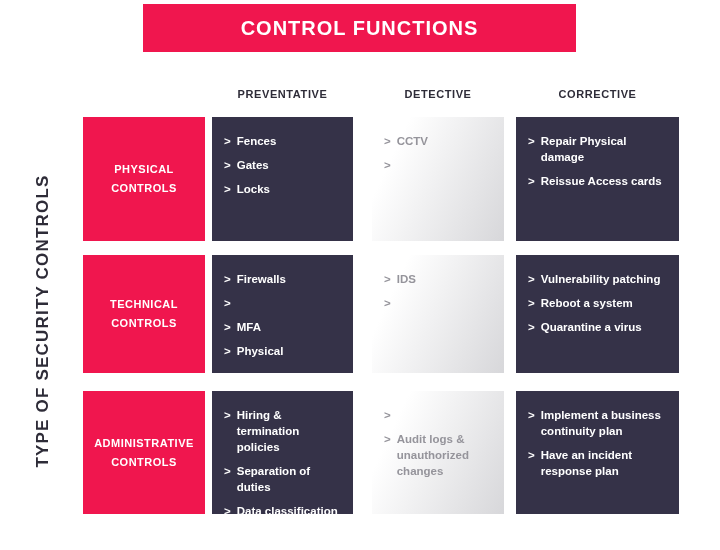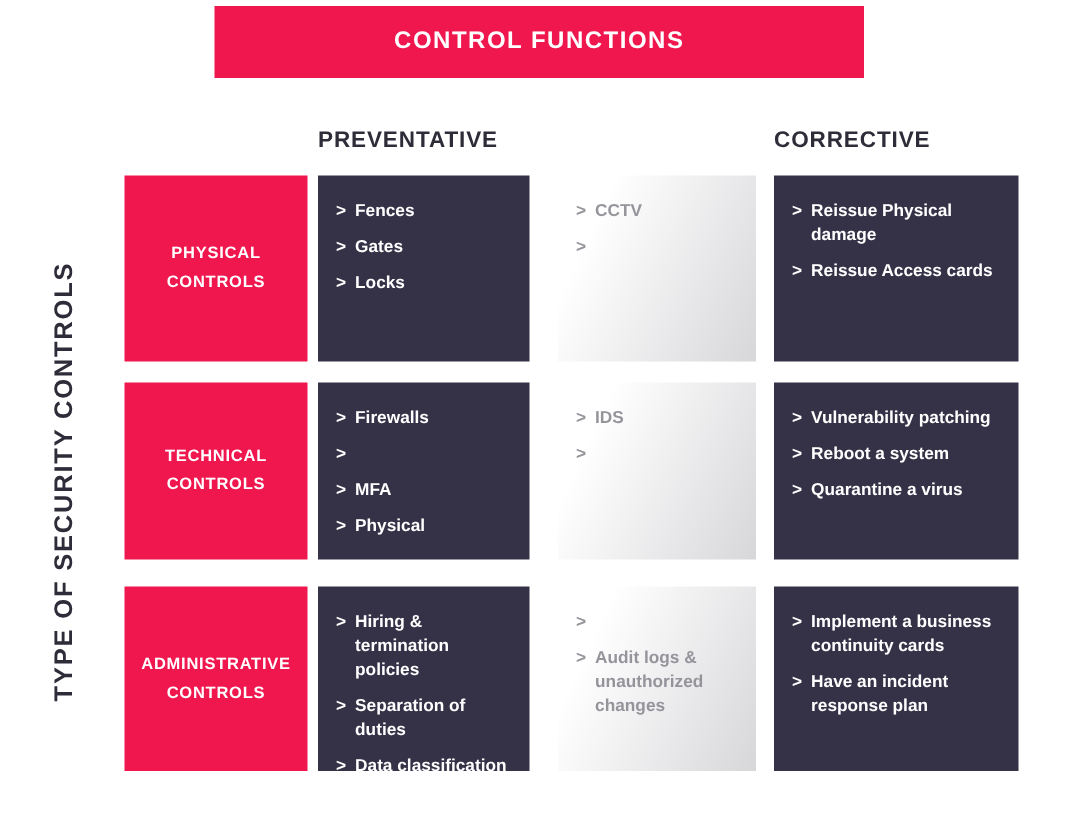--- a/index.html
+++ b/index.html
@@ -13,27 +13,27 @@
   }
   *{margin:0;padding:0;box-sizing:border-box;}
   html,body{background:#ffffff;}
   body{font-family:"Liberation Sans","DejaVu Sans",sans-serif;}
   .canvas{position:relative;width:720px;height:550px;background:#ffffff;overflow:hidden;}
 
   .banner{
     position:absolute;left:143px;top:4px;width:433px;height:48px;
     background:var(--accent);color:var(--white);
     display:flex;align-items:center;justify-content:center;
-    font-weight:700;font-size:16px;letter-spacing:1px;
+    font-weight:700;font-size:20px;letter-spacing:1px;
   }
 
   .col-header{
     position:absolute;top:84px;height:20px;
-    color:var(--header-text);font-weight:700;font-size:15px;letter-spacing:0.6px;
-    line-height:20px;
+    color:var(--header-text);font-weight:700;font-size:11px;letter-spacing:0.6px;
+    text-align:center;line-height:20px;
   }
   .col-header.c1{left:212px;width:141px;}
   .col-header.c2{left:372px;width:132px;}
   .col-header.c3{left:516px;width:163px;}
 
   .y-axis-label{
     position:absolute;left:-157px;top:311px;width:400px;height:20px;
     transform:rotate(-90deg);
     color:var(--header-text);font-weight:700;font-size:17px;letter-spacing:1.2px;
     text-align:center;line-height:20px;white-space:nowrap;
@@ -75,20 +75,21 @@
 </head>
 <body>
 
 <div class="canvas">
 
   <div class="banner">
     <span>CONTROL FUNCTIONS</span>
   </div>
 
   <div class="col-header c1">PREVENTATIVE</div>
+  <div class="col-header c2">DETECTIVE</div>
   <div class="col-header c3">CORRECTIVE</div>
 
   <div class="y-axis-label">TYPE OF SECURITY CONTROLS</div>
 
   <div class="cell rowhead colhead r1">PHYSICAL CONTROLS</div>
 
   <div class="cell datacell dark colprev r1">
     <div class="item">
         <span class="bullet">&gt;</span>
         <span class="txt">Fences</span>
@@ -109,21 +110,21 @@
         <span class="txt">CCTV</span>
       </div>
     <div class="item">
         <span class="bullet">&gt;</span>
       </div>
   </div>
 
   <div class="cell datacell dark colcorr r1">
     <div class="item">
         <span class="bullet">&gt;</span>
-        <span class="txt">Reissue Physical damage</span>
+        <span class="txt">Repair Physical damage</span>
       </div>
     <div class="item">
         <span class="bullet">&gt;</span>
         <span class="txt">Reissue Access cards</span>
       </div>
   </div>
 
   <div class="cell rowhead colhead r2">TECHNICAL CONTROLS</div>
 
   <div class="cell datacell dark colprev r2">
@@ -192,21 +193,21 @@
       </div>
     <div class="item">
         <span class="bullet">&gt;</span>
         <span class="txt">Audit logs &amp; unauthorized changes</span>
       </div>
   </div>
 
   <div class="cell datacell dark colcorr r3">
     <div class="item">
         <span class="bullet">&gt;</span>
-        <span class="txt">Implement a business continuity cards</span>
+        <span class="txt">Implement a business continuity plan</span>
       </div>
     <div class="item">
         <span class="bullet">&gt;</span>
         <span class="txt">Have an incident response plan</span>
       </div>
   </div>
 
 </div>
 
 </body></html>

